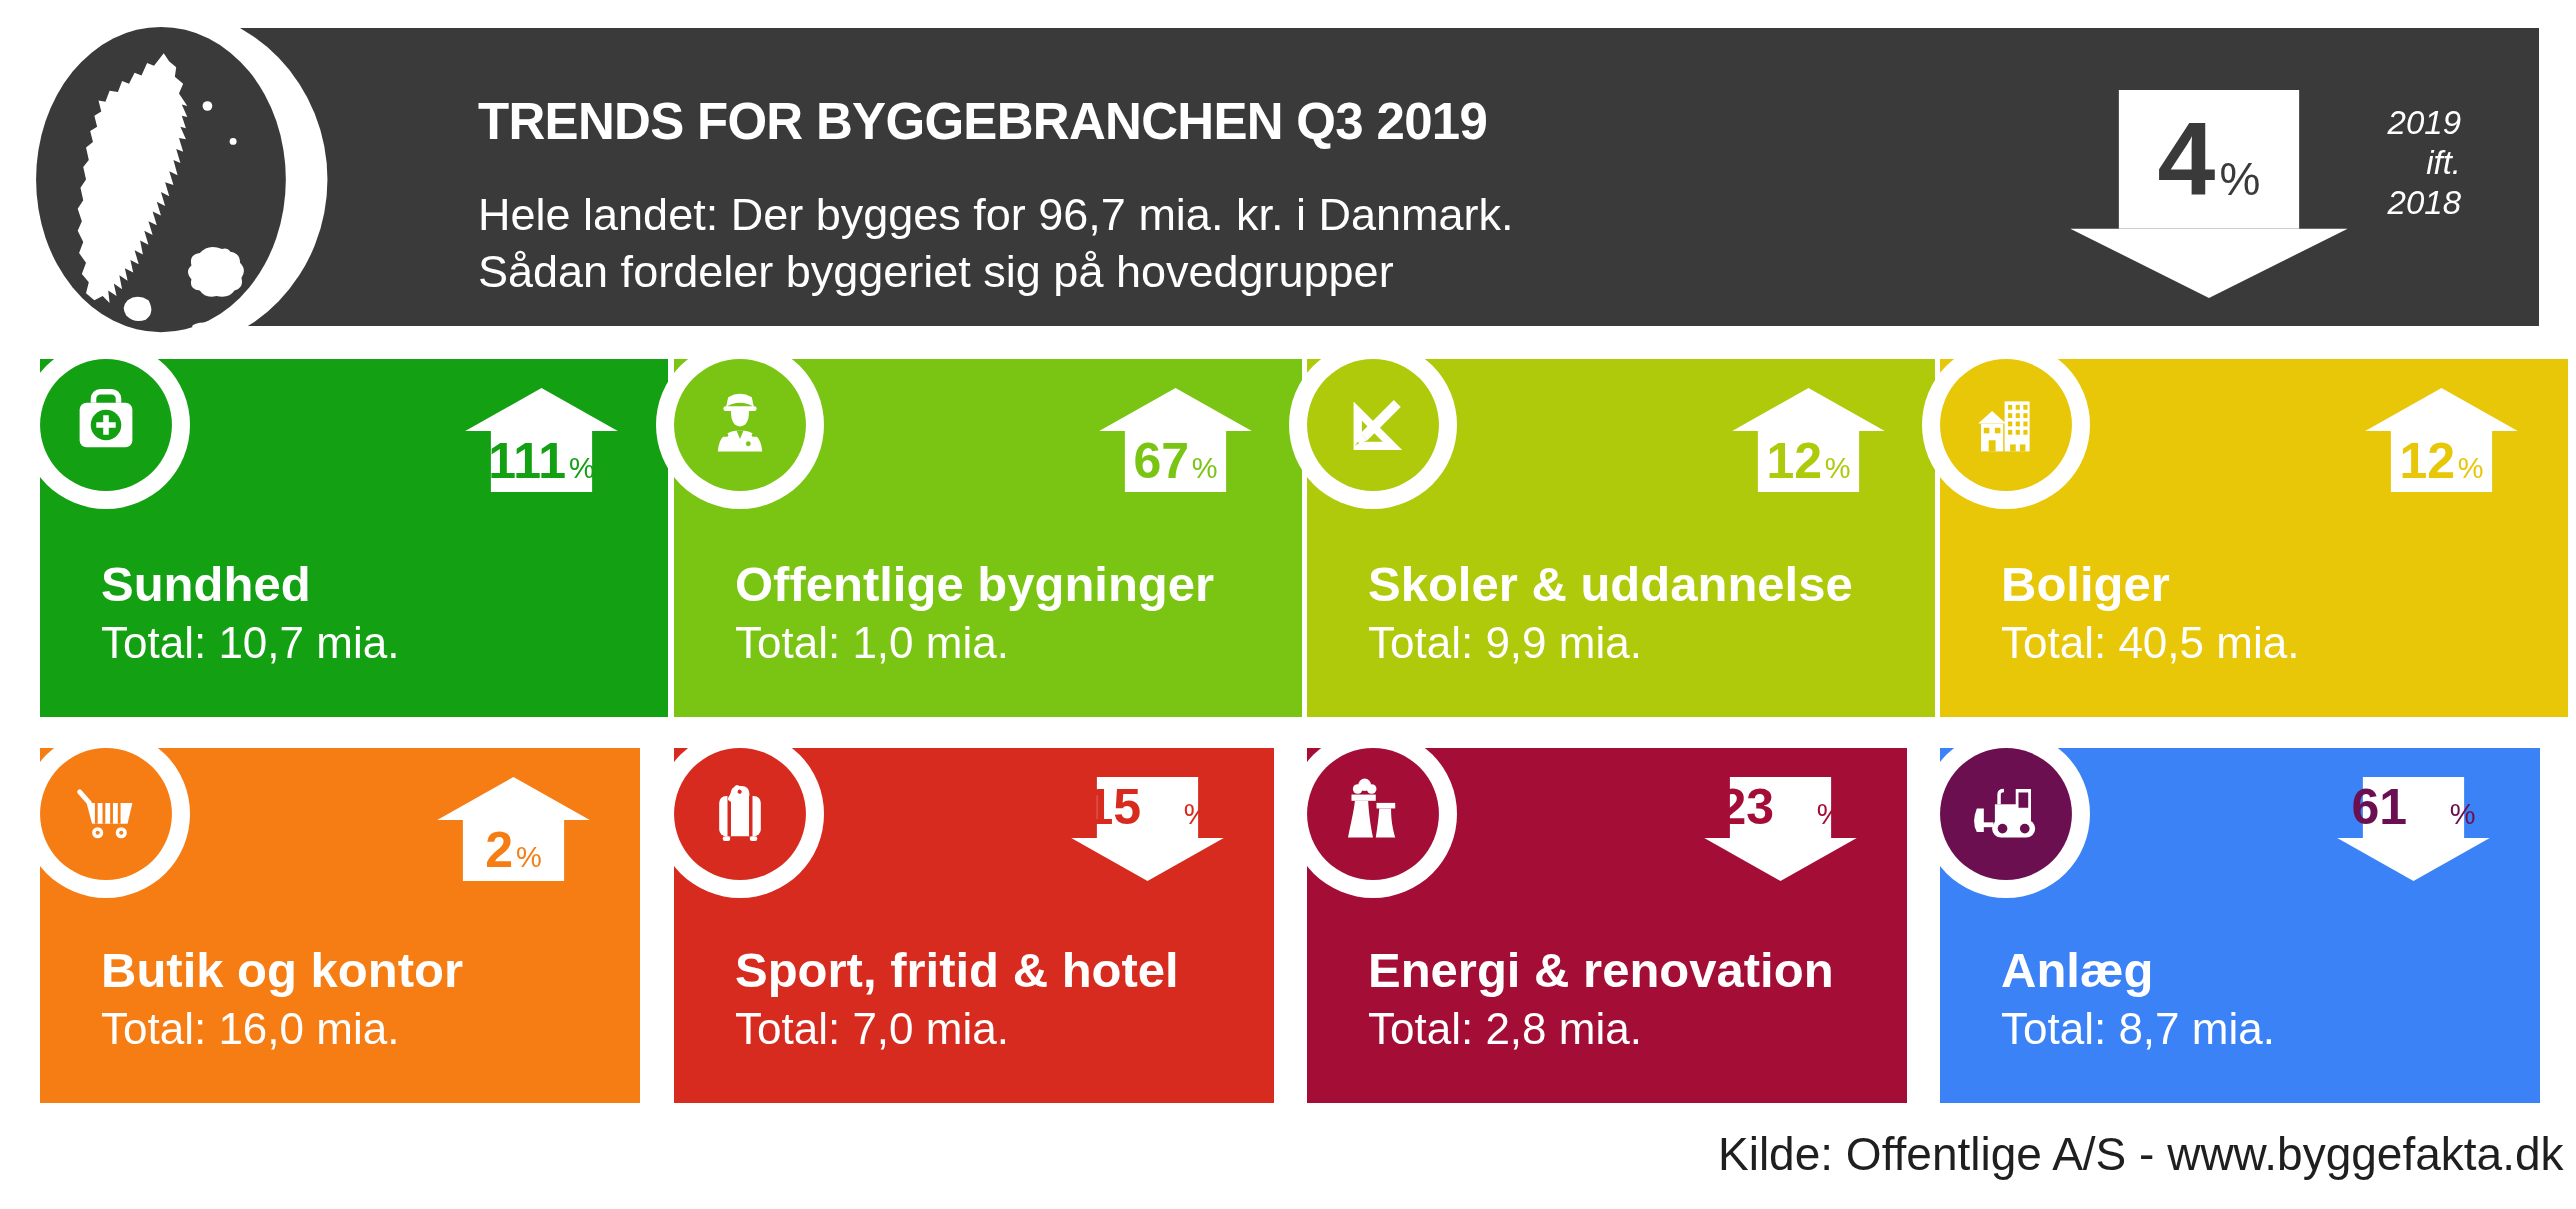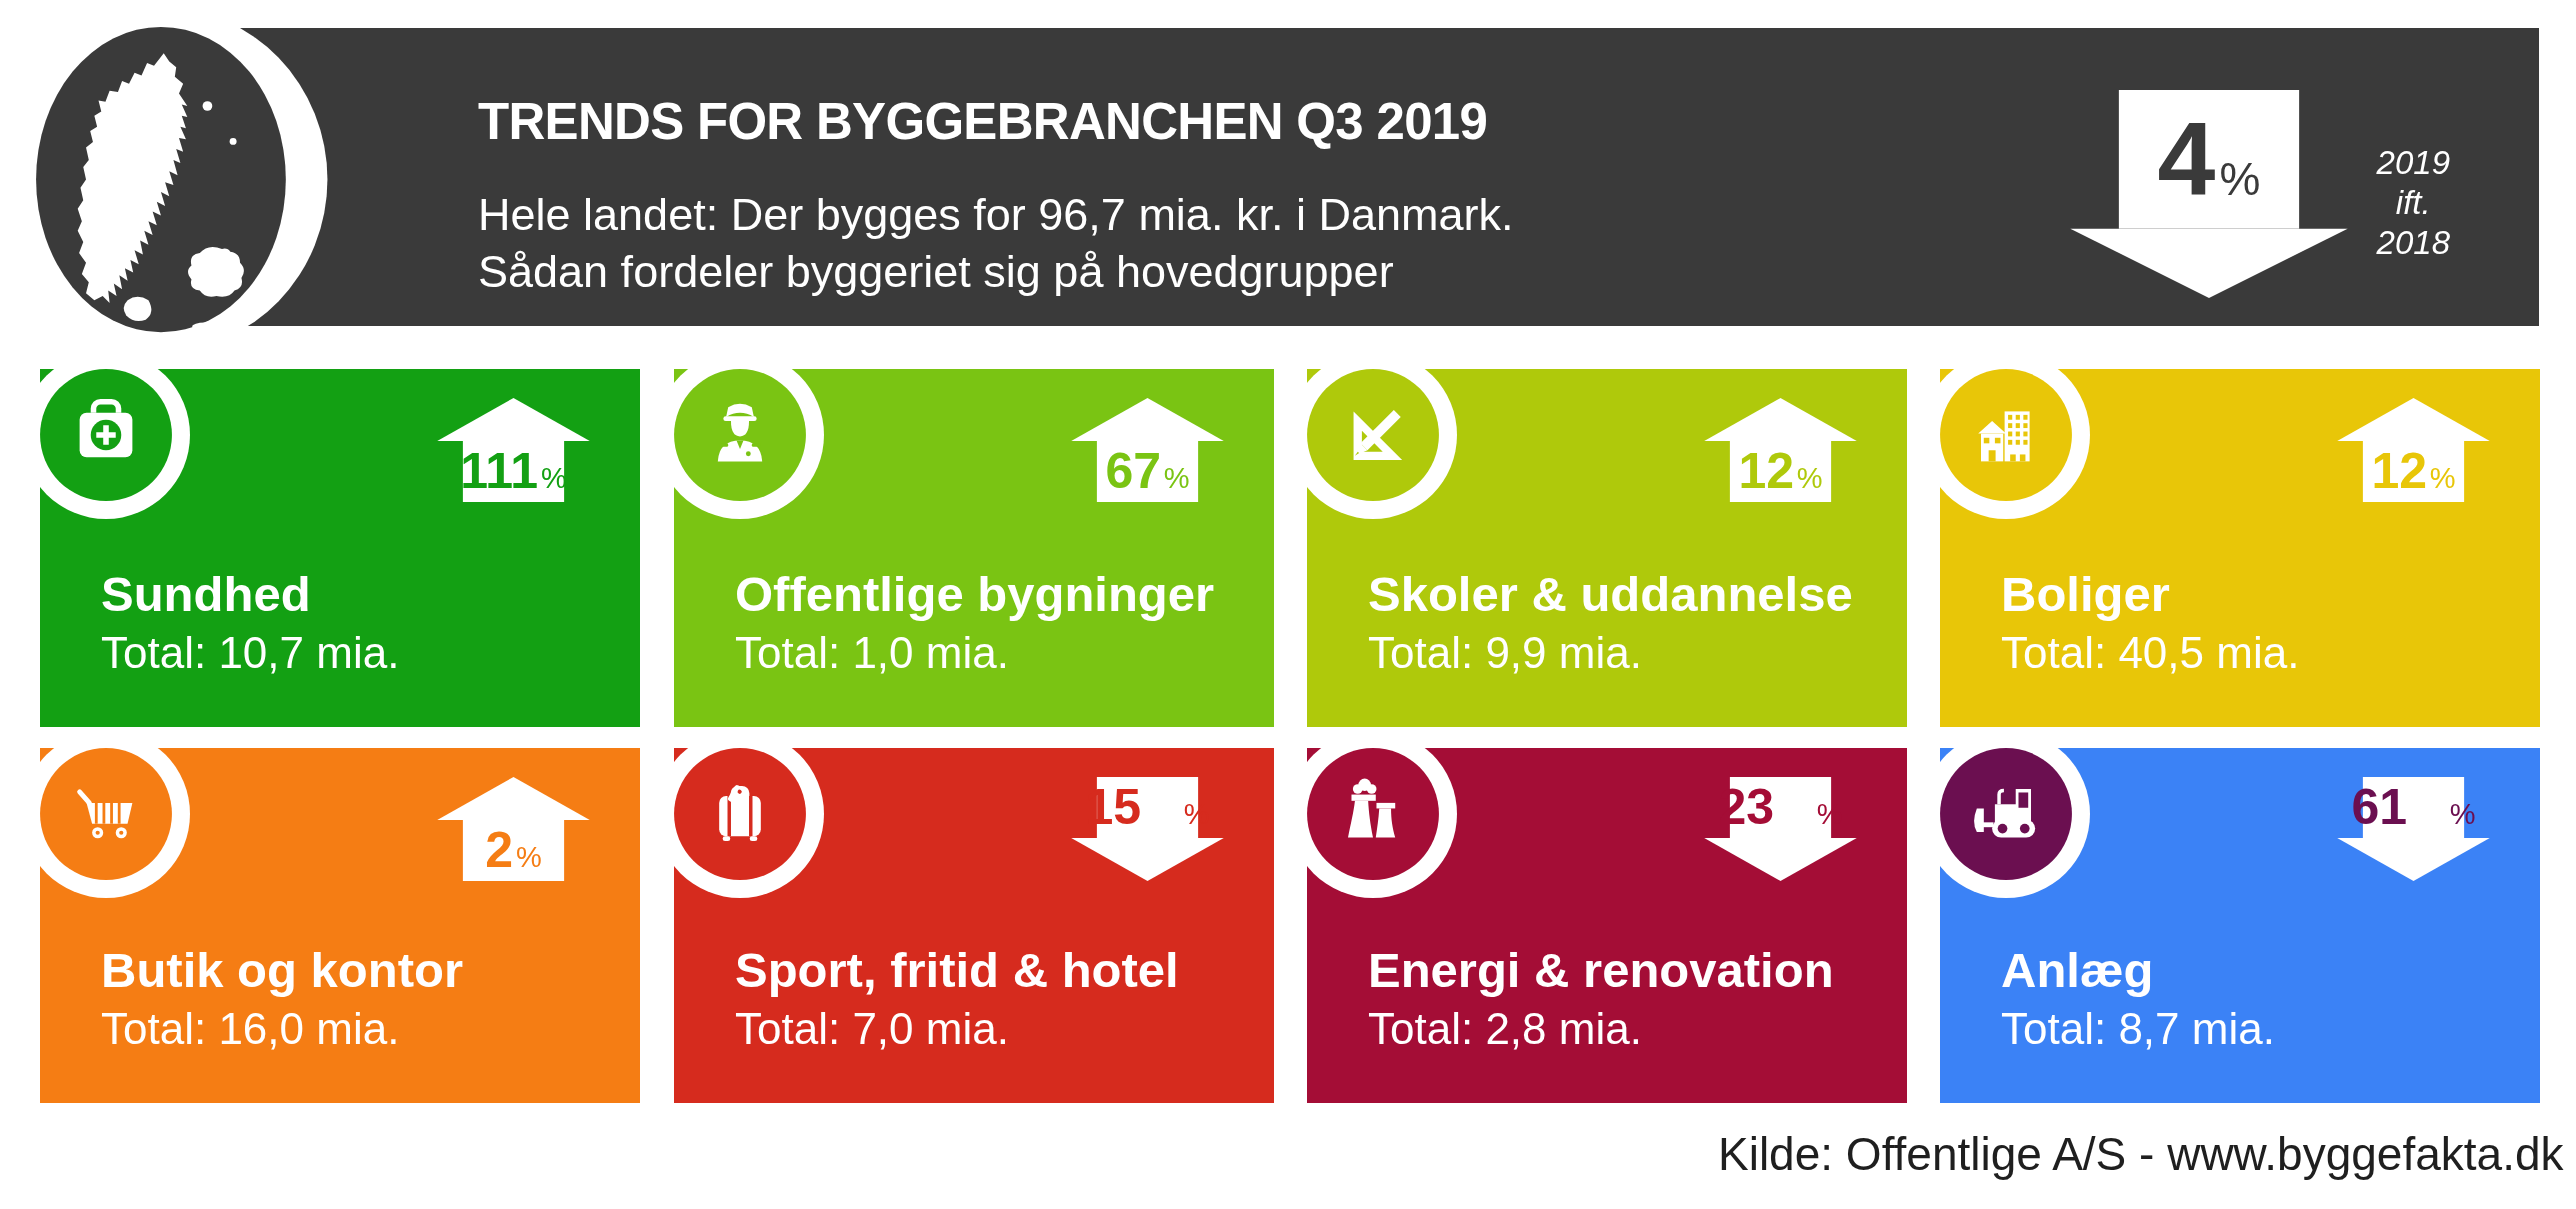--- a/index.html
+++ b/index.html
@@ -10,25 +10,25 @@
   .header-title{position:absolute;left:395px;top:64px;color:#fff;font-size:51px;font-weight:700;letter-spacing:-0.7px;white-space:nowrap;}
   .header-sub{position:absolute;left:395px;top:158px;color:#fff;font-size:45px;line-height:57px;white-space:nowrap;}
   .logo-svg{position:absolute;left:0;top:5.6px;}
   
   .htrend{position:absolute;right:191px;top:62px;width:278px;height:208px;}
   .htrend svg{position:absolute;left:0;top:0;}
   .htrend .numbox{position:absolute;left:49px;top:0;width:180px;height:139px;
                   display:flex;justify-content:center;align-items:baseline;}
   .htrend .num{font-size:104px;font-weight:700;line-height:139px;}
   .htrend .sign{font-size:46px;font-weight:400;line-height:139px;margin-left:4.2px;}
-  .hcompare{position:absolute;right:89px;top:75px;text-align:center;color:#fff;
-            font-size:33px;font-style:italic;line-height:40px;margin-top:40px;}
+  .hcompare{position:absolute;right:78px;top:75px;text-align:right;color:#fff;
+            font-size:33px;font-style:italic;line-height:40px;}
   
   .card{position:absolute;width:600px;}
-  .row1{top:369px;height:358px;}
+  .row1{top:359px;height:358px;padding-left:28px;}
   .row2{top:748px;height:355px;}
   .col1{left:40px;} .col2{left:674px;} .col3{left:1307px;} .col4{left:1940px;}
   .badge{position:absolute;left:-18px;top:-18px;width:168px;height:168px;}
   .card-name{position:absolute;left:61px;bottom:105px;color:#fff;font-size:49px;font-weight:700;white-space:nowrap;}
   .card-total{position:absolute;left:61px;bottom:49px;color:#fff;font-size:44px;white-space:nowrap;}
   .trend{position:absolute;right:50px;top:29px;width:153px;height:104px;}
   .trend svg{position:absolute;left:0;top:0;}
   .trend .numbox{position:absolute;left:26px;width:101px;height:61px;
                  display:flex;justify-content:center;align-items:baseline;}
   .trend.up .numbox{top:43px;} .trend.down .numbox{top:0;gap:40px;}

